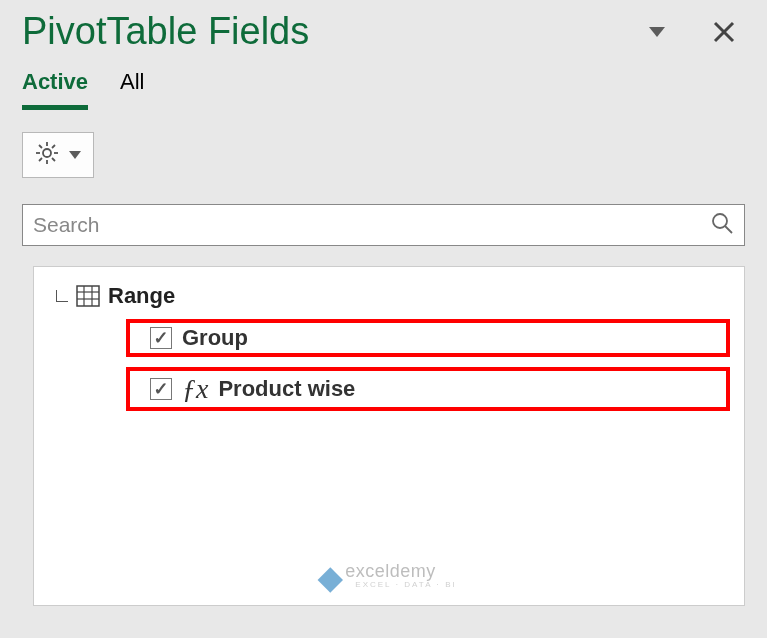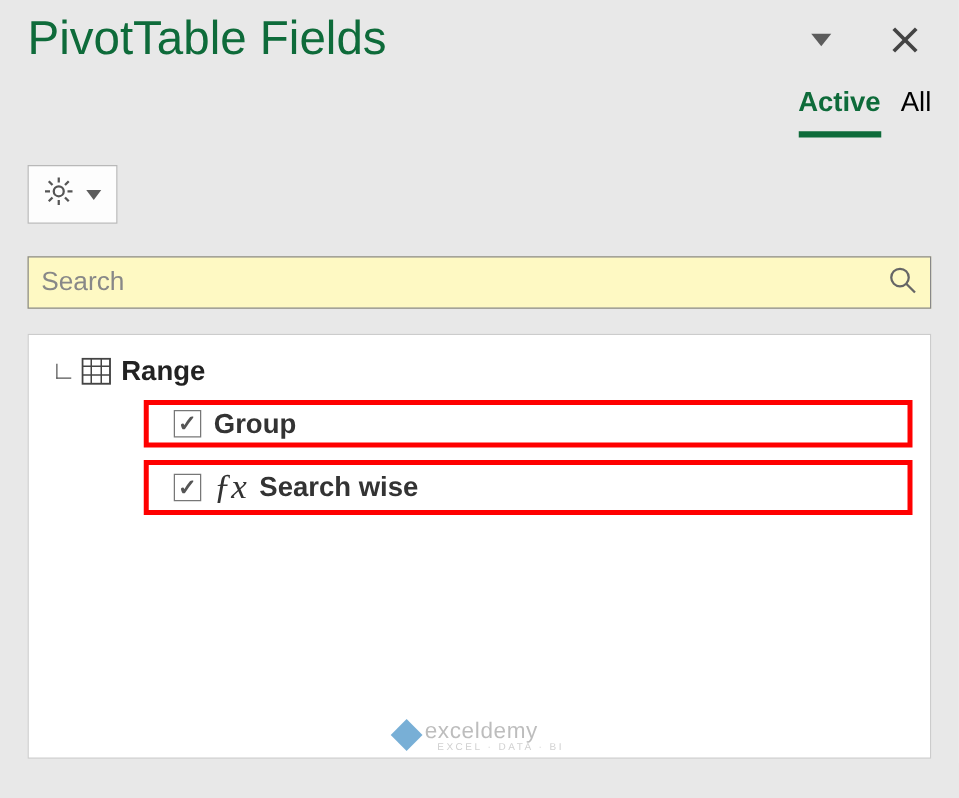--- a/index.html
+++ b/index.html
@@ -36,23 +36,22 @@
 }
 .dropdown-caret {
   width: 0; height: 0;
   border-left: 8px solid transparent;
   border-right: 8px solid transparent;
   border-top: 10px solid #5c5c5c;
 }
 .close-x svg { display: block; }
 .tabs {
   display: flex;
-  gap: 16px;
+  gap: 32px;
   margin-top: 8px;
-  justify-content: flex-end;
 }
 .tab {
   font-size: 22px;
   color: #000000;
   padding-bottom: 10px;
   cursor: pointer;
 }
 .tab.active {
   color: #0e6b3a;
   font-weight: 700;
@@ -81,41 +80,42 @@
   width: 0; height: 0;
   border-left: 6px solid transparent;
   border-right: 6px solid transparent;
   border-top: 8px solid #5c5c5c;
 }
 .search-box {
   display: flex;
   align-items: center;
   justify-content: space-between;
   border: 1px solid #888;
-  background: #fef9c3;
+  background: #ffffff;
   margin-top: 26px;
   height: 42px;
   padding: 0 10px;
 }
 .search-input {
   border: none;
   outline: none;
   font-size: 21px;
   color: #888;
   width: 90%;
   background: transparent;
 }
 .search-input::placeholder { color: #888; }
 .field-panel {
   background: #fff;
   border: 1px solid #ccc;
   margin-top: 20px;
   height: 340px;
   padding: 16px 14px;
   position: relative;
+  margin-left: 11px;
 }
 .range-row {
   display: flex;
   align-items: center;
   gap: 8px;
   margin-left: 8px;
 }
 .expand-box {
   width: 12px; height: 12px;
   border-left: 1.5px solid #555;
@@ -164,25 +164,25 @@
 }
 .field-label.bold { font-weight: 700; }
 .fx-icon {
   font-family: "Segoe UI", serif;
   font-style: italic;
   font-size: 28px;
   color: #333;
 }
 .watermark {
   position: absolute;
-  bottom: 4px;
+  bottom: 16px;
   left: 50%;
   transform: translateX(-50%);
   display: flex;
-  align-items: center;
+  align-items: flex-end;
   gap: 6px;
   opacity: 0.55;
 }
 .watermark .wm-logo {
   width: 18px; height: 18px;
   background: #0b6fb6;
   transform: rotate(45deg);
 }
 .watermark .wm-text {
   font-size: 18px;
@@ -269,21 +269,21 @@
 
     <div class="field-row highlighted">
       <span class="chk checked"></span>
       <span class="field-label bold">Group</span>
     </div>
 
 
     <div class="field-row highlighted">
       <span class="chk checked"></span>
       <span class="fx-icon">ƒx</span>
-      <span class="field-label bold">Search wise</span>
+      <span class="field-label bold">Product wise</span>
     </div>
 
     <div class="watermark">
       <span class="wm-logo"></span>
       <div>
         <div class="wm-text">exceldemy</div>
         <div class="wm-sub">EXCEL · DATA · BI</div>
       </div>
     </div>
 

